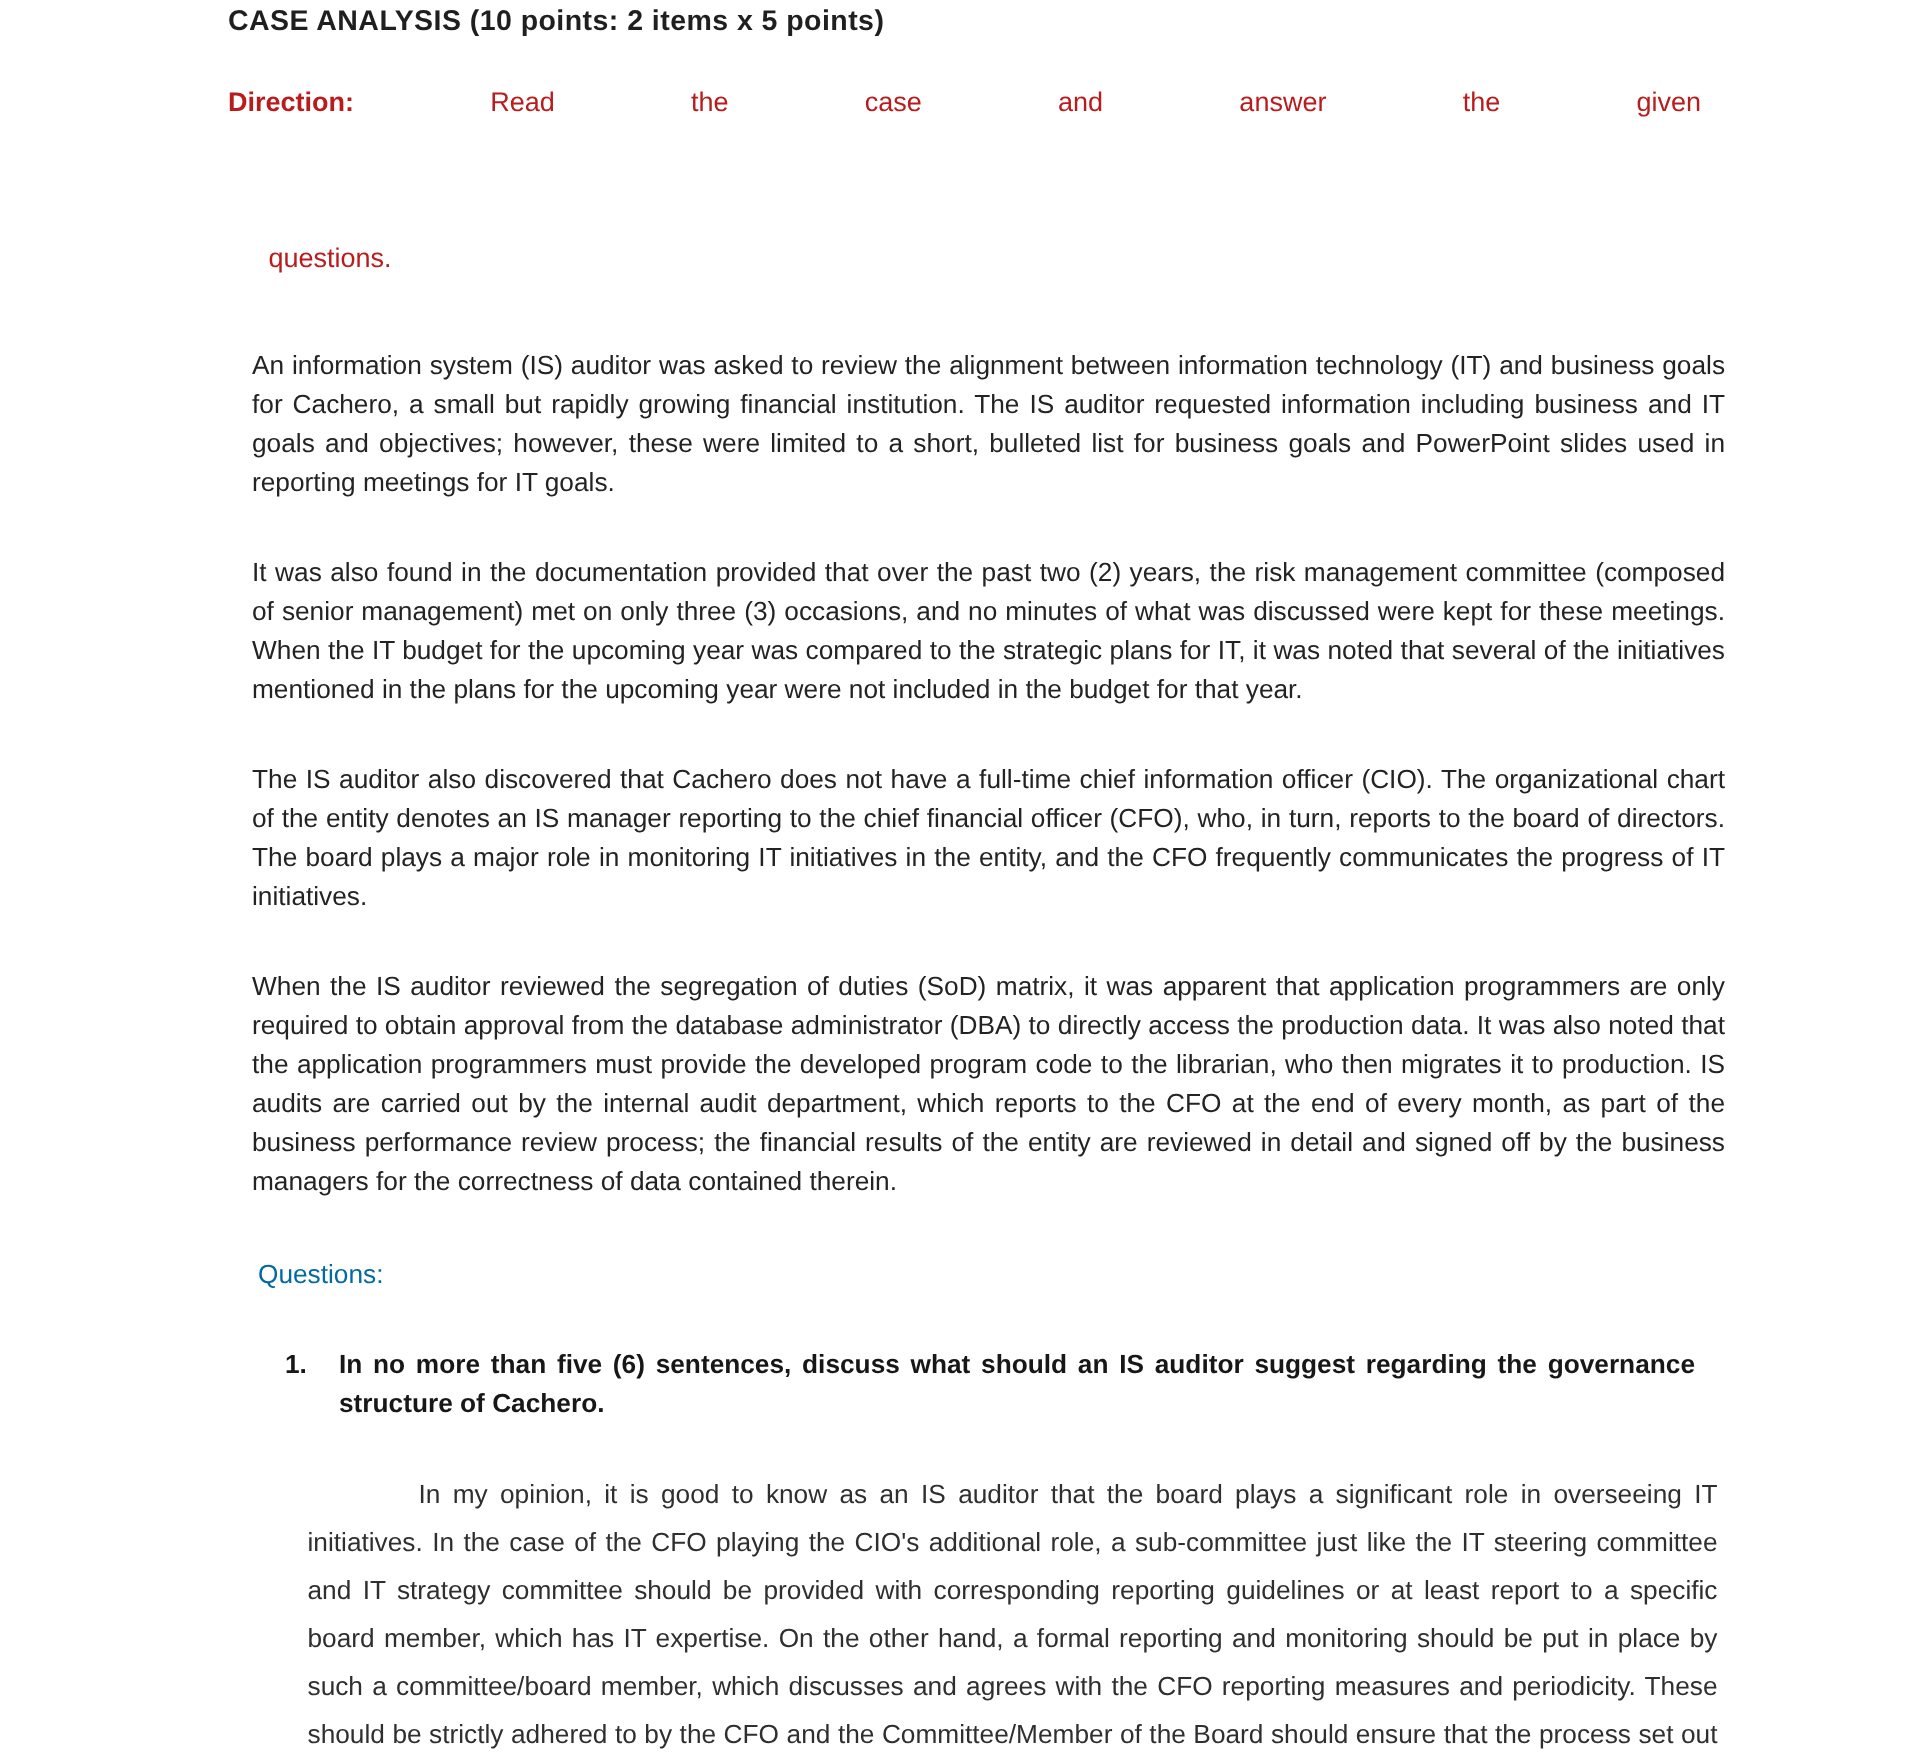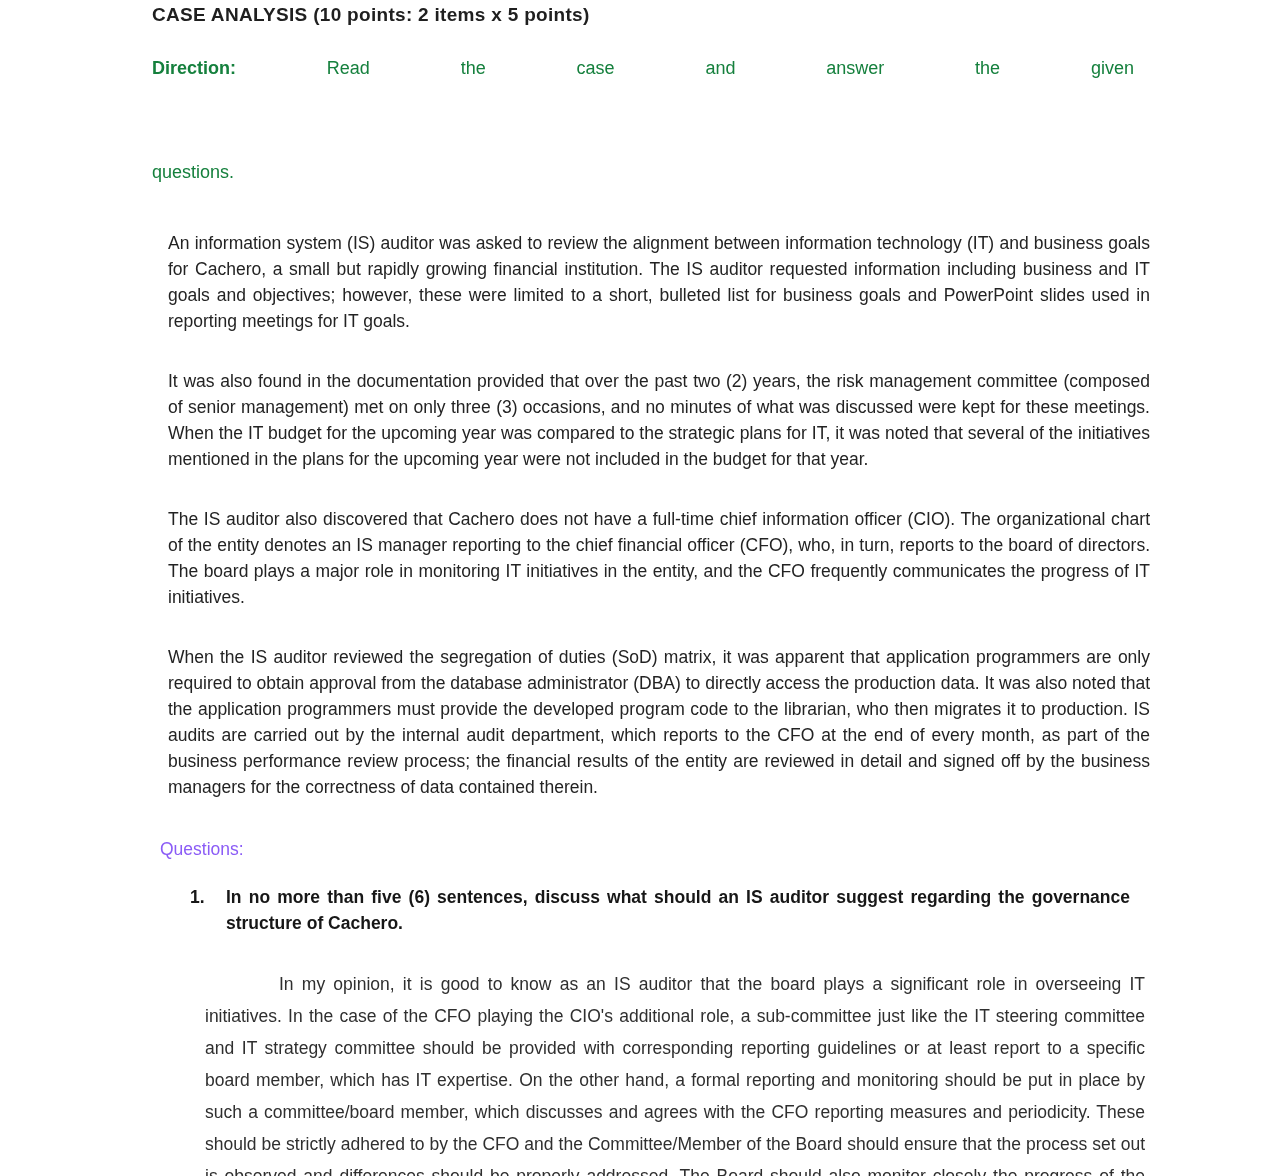--- a/index.html
+++ b/index.html
@@ -30,57 +30,58 @@
     padding-top: 2px;
   }
   .direction-block {
     font-size: 18px;
     line-height: 52px;
     margin: 0;
     padding-top: 14px;
     width: 982px;
     text-align: justify;
     text-justify: inter-word;
-    color: #15803d;
+    color: #b91c1c;
   }
   .direction-block .lead {
     font-weight: bold;
   }
   .direction-line1 {
     display: block;
     text-align: justify;
   }
   .direction-line1::after {
     content: "";
     display: inline-block;
     width: 100%;
   }
   .direction-line2 {
     display: block;
+    margin-left: 27px;
   }
   .body-para {
     font-size: 17.5px;
     line-height: 26px;
     margin: 16px;
     padding-top: 18px;
     width: 982px;
     text-align: justify;
     text-justify: inter-word;
     color: #232323;
   }
   .body-para:first-of-type {
     padding-top: 16px;
   }
   .questions-label {
     font-size: 17.5px;
     line-height: 26px;
-    margin: 4px;
+    margin: 16px;
     padding-top: 20px;
     padding-left: 4px;
-    color: #8b5cf6;
+    color: #0369a1;
   }
   .q-list {
     margin: 0;
     padding: 0;
     list-style: none;
   }
   .q-item {
     position: relative;
     padding-top: 18px;
     padding-left: 74px;

